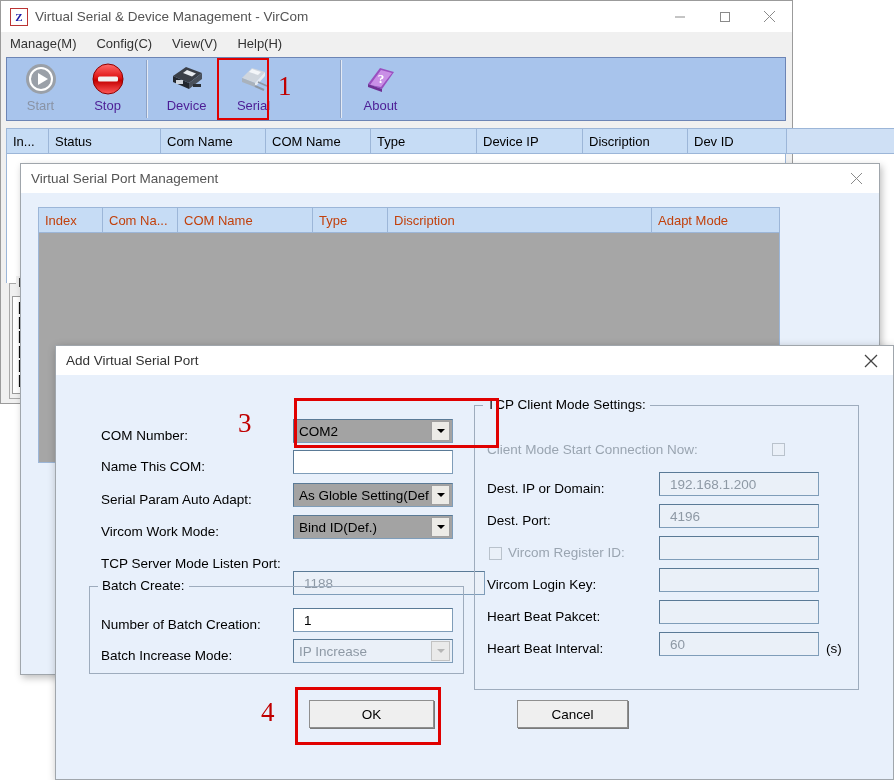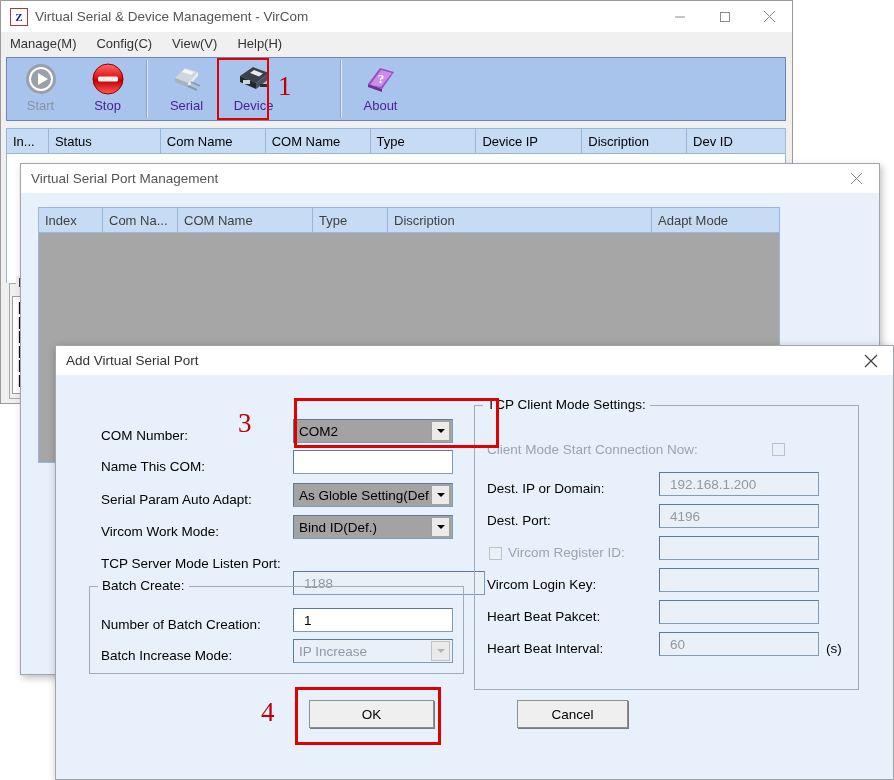--- a/index.html
+++ b/index.html
@@ -63,25 +63,24 @@
   .tb-sep{width:1px;height:58px;background:#e4eaf4;margin:2px 5px 0 5px;border-left:1px solid #8ea3c6;}
   #serial-highlight{
     position:absolute;left:216px;top:57px;width:52px;height:62px;
     border:2px solid #e00000;box-sizing:border-box;pointer-events:none;
   }
   .step-num{
     color:#c00000;font-family:"Liberation Serif", serif;
     font-size:27px;line-height:1;font-weight:400;
   }
   #main-table-head{
-    position:absolute;left:5px;top:127px;width:780px;height:26px;
+    position:absolute;left:5px;top:127px;width:888px;height:26px;
     display:flex;box-sizing:border-box;
     border:1px solid #9cb6d8;border-right:none;
     background:#cfe0f5;
-    justify-content:space-between;
   }
   .mth{
     background:#c6dcf5;
     border-right:1px solid #9cb6d8;
     box-sizing:border-box;
     display:flex;align-items:center;
     padding-left:6px;font-size:13px;color:#000;
     height:100%;overflow:hidden;white-space:nowrap;
   }
   #main-table-body{
@@ -125,21 +124,21 @@
   #vsp-close{
     margin-left:auto;width:45px;height:29px;
     display:flex;align-items:center;justify-content:center;color:#8a8a8a;
   }
   #vsp-tablehead{
     position:absolute;left:17px;top:43px;width:742px;height:26px;
     display:flex;box-sizing:border-box;border:1px solid #9cb6d8;background:#cfe0f5;
   }
   .vth{
     background:#c6dcf5;border-right:1px solid #9cb6d8;box-sizing:border-box;
-    display:flex;align-items:center;padding-left:6px;font-size:13px;color:#404040;
+    display:flex;align-items:center;padding-left:6px;font-size:13px;color:#c2410c;
     height:100%;overflow:hidden;white-space:nowrap;
   }
   .vth:last-child{border-right:none;}
   #vsp-tablebody{
     position:absolute;left:17px;top:69px;width:742px;height:230px;
     background:#a6a6a6;border:1px solid #9cb6d8;border-top:none;box-sizing:border-box;
   }
   #btn-add{
     position:absolute;left:772px;top:246px;width:85px;height:27px;
     background:#efefef;border:1px solid #8f8f8f;box-sizing:border-box;
@@ -301,43 +300,43 @@
         </svg>
       </div>
       <div class="tb-lbl">Stop</div>
     </div>
 
     <div class="tb-sep"></div>
 
     <div class="tb-btn">
       <div class="tb-ico">
         <svg width="36" height="34" viewBox="0 0 36 34">
+          <polygon points="4,14 17,5 33,11 20,21" fill="#3a3f48"></polygon>
+          <polygon points="18,8 27,11.5 23,14.5 14,11" fill="#e6e9ee"></polygon>
+          <polygon points="4,14 20,21 20,27 4,20" fill="#22262d"></polygon>
+          <polygon points="20,21 33,11 33,17 20,27" fill="#4a515c"></polygon>
+          <rect x="7" y="18" width="7" height="4" fill="#cfd4db"></rect>
+          <rect x="24" y="22" width="8" height="3" fill="#2a2f36"></rect>
+        </svg>
+      </div>
+      <div class="tb-lbl">Device</div>
+    </div>
+
+    <div class="tb-btn">
+      <div class="tb-ico">
+        <svg width="36" height="34" viewBox="0 0 36 34">
           <polygon points="6,16 16,6 29,10 19,21" fill="#cfd6de"></polygon>
           <polygon points="6,16 19,21 19,25 6,20" fill="#a9b2bc"></polygon>
           <polygon points="19,21 29,10 29,14 19,25" fill="#e6ebf1"></polygon>
           <polygon points="16,7 25,10 22,13 13,10" fill="#f3f6f9"></polygon>
           <line x1="19" y1="24" x2="28" y2="28" stroke="#8d97a3" stroke-width="2"></line>
           <line x1="22" y1="20" x2="31" y2="24" stroke="#8d97a3" stroke-width="1.5"></line>
         </svg>
       </div>
       <div class="tb-lbl">Serial</div>
-    </div>
-
-    <div class="tb-btn">
-      <div class="tb-ico">
-        <svg width="36" height="34" viewBox="0 0 36 34">
-          <polygon points="4,14 17,5 33,11 20,21" fill="#3a3f48"></polygon>
-          <polygon points="18,8 27,11.5 23,14.5 14,11" fill="#e6e9ee"></polygon>
-          <polygon points="4,14 20,21 20,27 4,20" fill="#22262d"></polygon>
-          <polygon points="20,21 33,11 33,17 20,27" fill="#4a515c"></polygon>
-          <rect x="7" y="18" width="7" height="4" fill="#cfd4db"></rect>
-          <rect x="24" y="22" width="8" height="3" fill="#2a2f36"></rect>
-        </svg>
-      </div>
-      <div class="tb-lbl">Device</div>
     </div>
 
     <div class="tb-sep" style="margin-left:53px;"></div>
 
     <div class="tb-btn">
       <div class="tb-ico">
         <svg width="34" height="34" viewBox="0 0 34 34">
           <polygon points="4,22 16,6 30,10 18,27" fill="#9a4fc0"></polygon>
           <polygon points="6,23 17,8 28,11 17,25" fill="#c98fe6"></polygon>
           <polygon points="4,22 18,27 18,30 4,25" fill="#6f2f94"></polygon>

